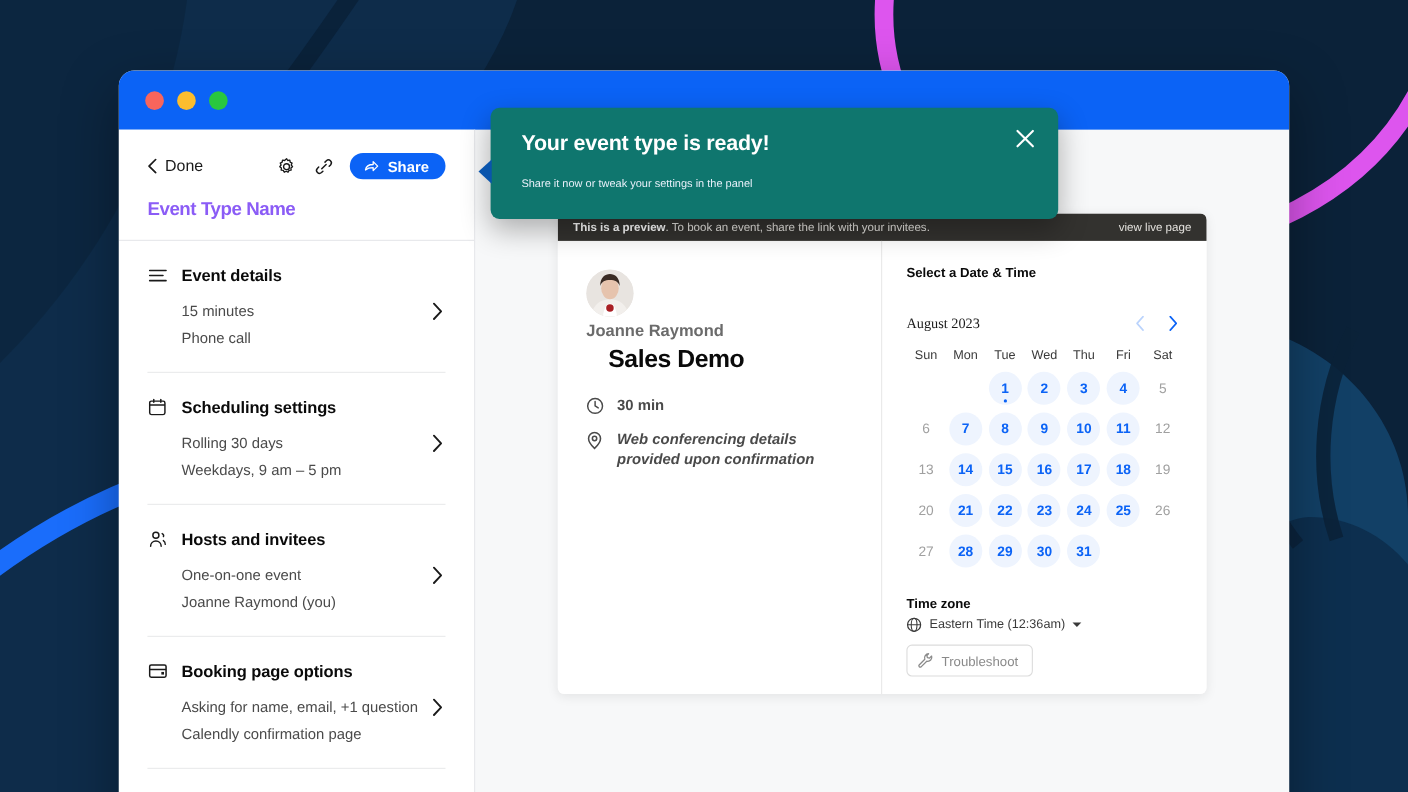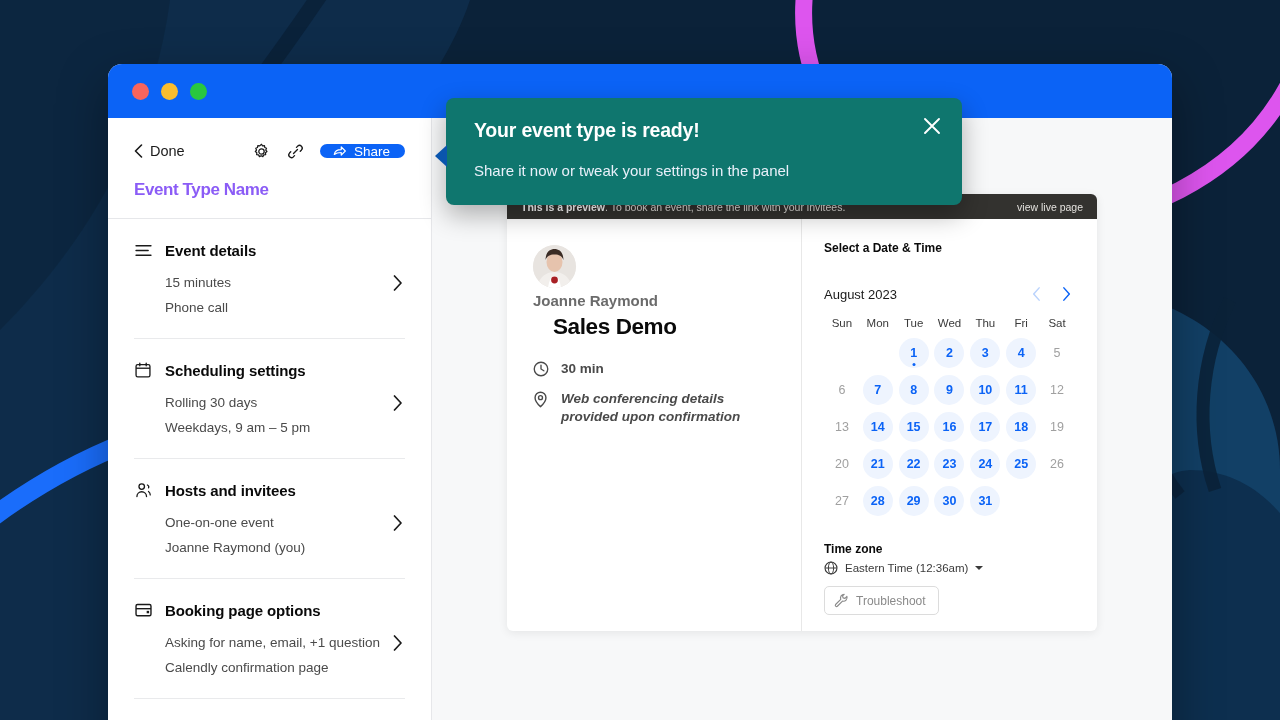--- a/index.html
+++ b/index.html
@@ -48,22 +48,22 @@
   .done-btn {
     display: flex; align-items: center; gap: 7px;
     font-size: 14.5px; color: #1a1a1a; cursor: pointer;
   }
   .done-btn svg { display: block; }
   .head-actions { margin-left: auto; display: flex; align-items: center; gap: 14px; }
   .icon-btn { width: 20px; height: 20px; display: flex; align-items: center; justify-content: center; cursor: pointer; }
   .share-btn {
     display: flex; align-items: center; gap: 7px;
     background: #0b63f6; color: #fff;
-    border-radius: 999px; height: 14px; padding: 0 15px 0 12px;
-    font-size: 13.5px; font-weight: normal; cursor: pointer;
+    border-radius: 999px; height: 24px; padding: 0 15px 0 12px;
+    font-size: 13.5px; font-weight: bold; cursor: pointer;
   }
   .panel-title {
     font-size: 17px; font-weight: bold; color: #8b5cf6;
     letter-spacing: -0.4px; margin: 12px 0 18px 0;
   }
 
   .sections { padding: 0 26px; }
   .section { padding: 22px 0 18px 0; border-bottom: 1px solid #e9eaec; position: relative; cursor: pointer; }
   .section:last-child { border-bottom: none; }
   .sec-head { display: flex; align-items: center; gap: 13px; margin-bottom: 11px; }
@@ -96,21 +96,21 @@
   .host-name { font-size: 15px; color: #6b6b6b; margin-top: 4px; font-weight: bold; }
   .event-name { font-size: 22.5px; font-weight: bold; color: #0a0a0a; margin-top: 5px; letter-spacing: -0.4px; margin-left: 20px; }
   .meta { margin-top: 20px; }
   .meta-row { display: flex; gap: 11px; margin-bottom: 9px; }
   .meta-ico { flex: 0 0 17px; color: #4a4a4a; padding-top: 1px; }
   .meta-txt { font-size: 13.5px; font-weight: bold; color: #4a4a4a; line-height: 18px; }
   .meta-txt.it { font-style: italic; }
 
   .booking-right { flex: 1; padding: 22px 22px 16px 22px; display: flex; flex-direction: column; }
   .sel-title { font-size: 12px; font-weight: bold; color: #0a0a0a; margin-bottom: 30px; }
-  .cal-head { display: flex; align-items: center; margin-bottom: 14px; }
+  .cal-head { display: flex; align-items: center; margin-bottom: 14px; font-family: Liberation Serif, serif; }
   .cal-month { font-size: 13px; color: #1a1a1a; }
   .cal-nav { margin-left: auto; display: flex; gap: 12px; }
   .nav-btn { width: 18px; height: 18px; display: flex; align-items: center; justify-content: center; cursor: pointer; }
   .nav-btn.disabled { opacity: .28; cursor: default; }
   .cal-grid { display: grid; grid-template-columns: repeat(7, 1fr); }
   .dow { text-align: center; font-size: 11.5px; color: #3a3a3a; padding-bottom: 5px; }
   .day-cell { height: 37px; display: flex; align-items: center; justify-content: center; }
   .day {
     width: 30px; height: 30px; border-radius: 50%;
     display: flex; align-items: center; justify-content: center;
@@ -140,21 +140,21 @@
     border-radius: 8px; padding: 21px 26px 26px 28px;
     box-shadow: 0 10px 26px rgba(0,0,0,.3);
     z-index: 50;
   }
   .tooltip::before {
     content: ""; position: absolute; left: -11px; top: 47px;
     border-top: 11px solid transparent; border-bottom: 11px solid transparent;
     border-right: 12px solid #0a55ad;
   }
   .tt-title { font-size: 19.5px; font-weight: bold; letter-spacing: -0.2px; }
-  .tt-sub { font-size: 15px; margin-top: 20px; color: #e9f0fa; }
+  .tt-sub { font-size: 10px; margin-top: 20px; color: #e9f0fa; }
   .tt-close { position: absolute; right: 20px; top: 18px; cursor: pointer; }
 </style>
 </head>
 <body>
 
 <div class="bg-layer">
   <svg class="bg-svg" viewBox="0 0 1280 720">
     <rect x="0" y="0" width="1280" height="720" fill="#0b2239"></rect>
     <path d="M0 0 H470 C430 120 300 220 230 330 C160 440 120 600 150 720 H0 Z" fill="#0e2c4a"></path>
     <path d="M170 0 C150 150 70 260 0 330 V0 Z" fill="#0b2239" opacity="0.55"></path>

